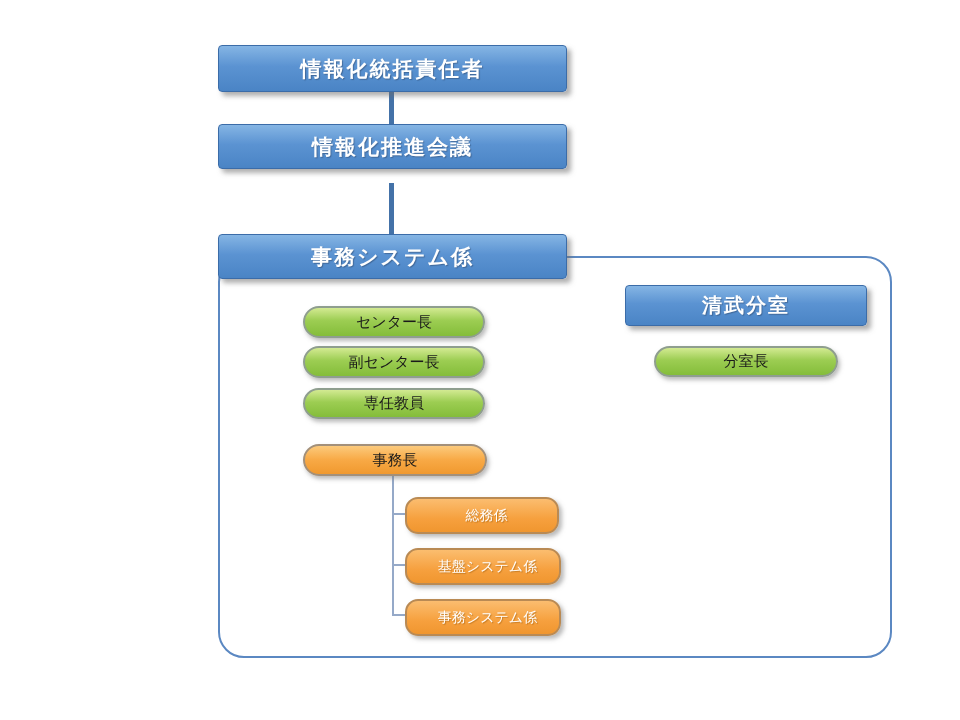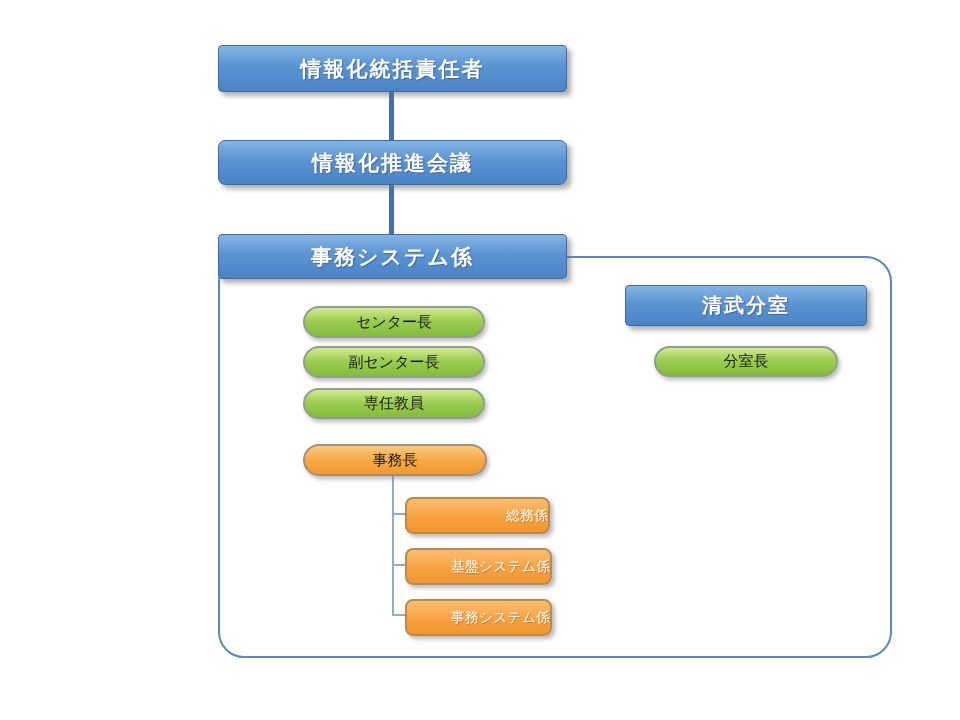--- a/index.html
+++ b/index.html
@@ -66,29 +66,30 @@
   .pill.orange {
     background: linear-gradient(180deg, #fcca7c 0%, #f8a945 50%, #f0992f 100%);
     border: 2px solid #a3907a;
   }
 
   
   .orange-rect {
     position: absolute;
     background: linear-gradient(180deg, #fbbd6f 0%, #f6a03e 60%, #f0962f 100%);
     border: 2px solid #b98a54;
-    border-radius: 8px;
+    border-radius: 13px;
     color: #ffffff;
     font-size: 14px;
     display: flex;
     align-items: center;
-    justify-content: flex-end;
+    justify-content: center;
     box-shadow: 3px 3px 4px rgba(120,120,120,0.5);
     text-shadow: 1px 1px 1px rgba(120,70,0,0.4);
     z-index: 3;
+    padding-left: 9px;
   }
 
   
   .vline-blue {
     position: absolute;
     width: 5px;
     background: #4472a8;
     z-index: 2;
   }
   .thin-line {
@@ -101,21 +102,21 @@
 <body>
 
 <div class="canvas">
 
   <div class="blue-box" style="left:218px; top:45px; width:347px; height:45px;">
     <span>情報化統括責任者</span>
   </div>
 
   <div class="vline-blue" style="left:389px; top:90px; height:50px;"></div>
 
-  <div class="blue-box" style="left:218px; top:140px; width:347px; height:43px;border-radius:7px;">
+  <div class="blue-box" style="left:218px; top:124px; width:347px; height:43px;">
     <span>情報化推進会議</span>
   </div>
 
   <div class="vline-blue" style="left:389px; top:183px; height:51px;"></div>
 
   <div class="container-frame"></div>
 
   <div class="blue-box" style="left:218px; top:234px; width:347px; height:43px;">
     <span>事務システム係</span>
   </div>

